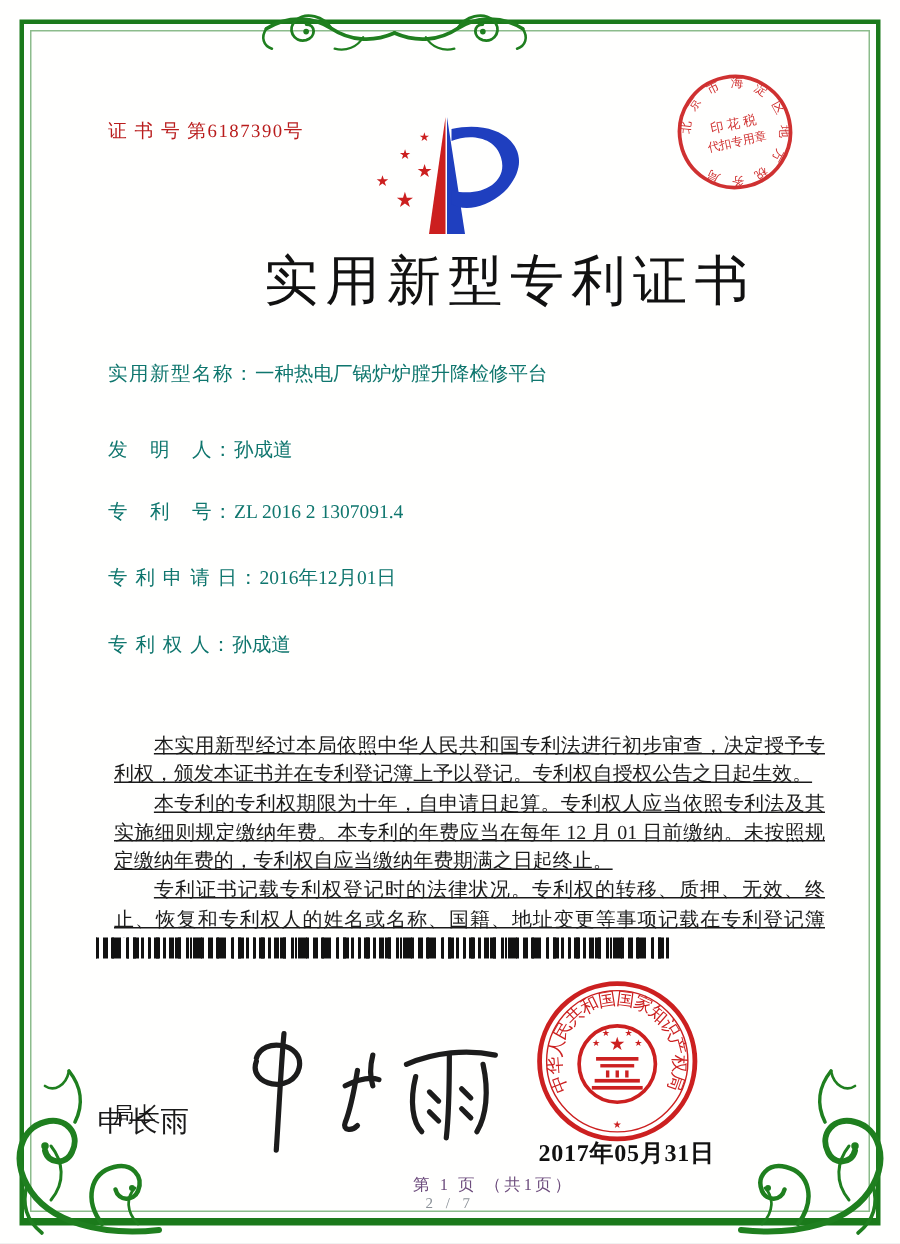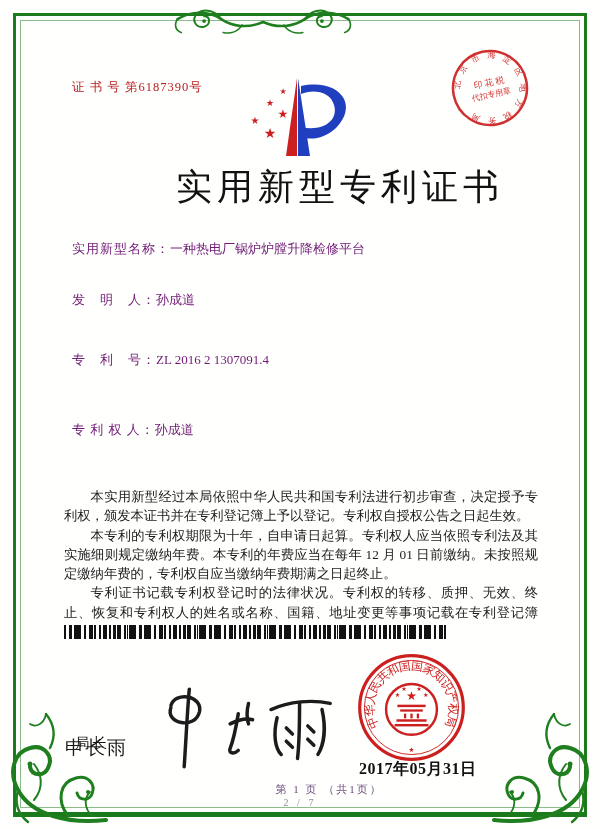--- a/index.html
+++ b/index.html
@@ -18,25 +18,25 @@
   .flourish.left{left:4px;bottom:3px;}
   .flourish.right{right:4px;bottom:3px;transform:scaleX(-1);}
   
   .cert-no{position:absolute;left:72px;top:79px;font-size:12.5px;letter-spacing:1px;color:#b91c1c;}
   .logo{position:absolute;left:238px;top:76px;width:124px;height:84px;}
   .tax-stamp{position:absolute;left:448px;top:46px;width:84px;height:84px;
     transform:rotate(-12deg);opacity:.92;}
   .title{position:absolute;left:0;top:163px;width:100%;text-align:center;
     font-size:36px;font-weight:normal;letter-spacing:5px;color:#111;margin-left:40px;}
   
-  .field{position:absolute;left:72px;right:58px;font-size:13px;color:#701a75;}
+  .field{position:absolute;left:72px;right:58px;font-size:13px;color:#0f766e;}
   .field .lab{letter-spacing:1px;}
-  .f0{top:240px}.f1{top:291px}.f2{top:351px}.f3{top:376px}.f4{top:421px}.f5{top:462px}
-  
-  .body-text{position:absolute;left:64px;top:487px;width:474px;}
+  .f0{top:240px}.f1{top:291px}.f2{top:332px}.f3{top:376px}.f4{top:421px}.f5{top:462px}
+  
+  .body-text{position:absolute;left:76px;top:487px;width:474px;text-decoration:underline;}
   .body-text p{margin:0;font-size:13.3px;line-height:19.3px;text-align:justify;
     text-indent:2em;color:#1c1c1c;}
   .barcode{position:absolute;left:64px;top:625px;width:384px;height:14px;background:#fff;
     background-image:
       repeating-linear-gradient(90deg,#111 0 2px,transparent 2px 5px),
       repeating-linear-gradient(90deg,#111 0 1px,transparent 1px 7px),
       repeating-linear-gradient(90deg,transparent 0 11px,#111 11px 14px);}
   
   .director-title{position:absolute;left:75px;top:734px;font-size:14.5px;letter-spacing:3px;}
   .director-name{position:absolute;left:65px;top:735px;font-size:19px;letter-spacing:2px;text-align:right;}
@@ -128,20 +128,23 @@
   <div class="title">实用新型专利证书</div>
 
   <div class="field f0">
     <span class="lab">实用新型名称：</span><span>一种热电厂锅炉炉膛升降检修平台</span>
   </div>
   <div class="field f1">
     <span class="lab">发　明　人：</span><span>孙成道</span>
   </div>
   <div class="field f2">
     <span class="lab">专　利　号：</span><span>ZL 2016 2 1307091.4</span>
+  </div>
+  <div class="field f3">
+    <span class="lab">专 利 申 请 日：</span><span>2016年12月01日</span>
   </div>
   <div class="field f4">
     <span class="lab">专 利 权 人：</span><span>孙成道</span>
   </div>
 
   <div class="body-text">
     <p>本实用新型经过本局依照中华人民共和国专利法进行初步审查，决定授予专利权，颁发本证书并在专利登记簿上予以登记。专利权自授权公告之日起生效。</p>
     <p>本专利的专利权期限为十年，自申请日起算。专利权人应当依照专利法及其实施细则规定缴纳年费。本专利的年费应当在每年 12 月 01 日前缴纳。未按照规定缴纳年费的，专利权自应当缴纳年费期满之日起终止。</p>
     <p>专利证书记载专利权登记时的法律状况。专利权的转移、质押、无效、终止、恢复和专利权人的姓名或名称、国籍、地址变更等事项记载在专利登记簿上。</p>
   </div>

